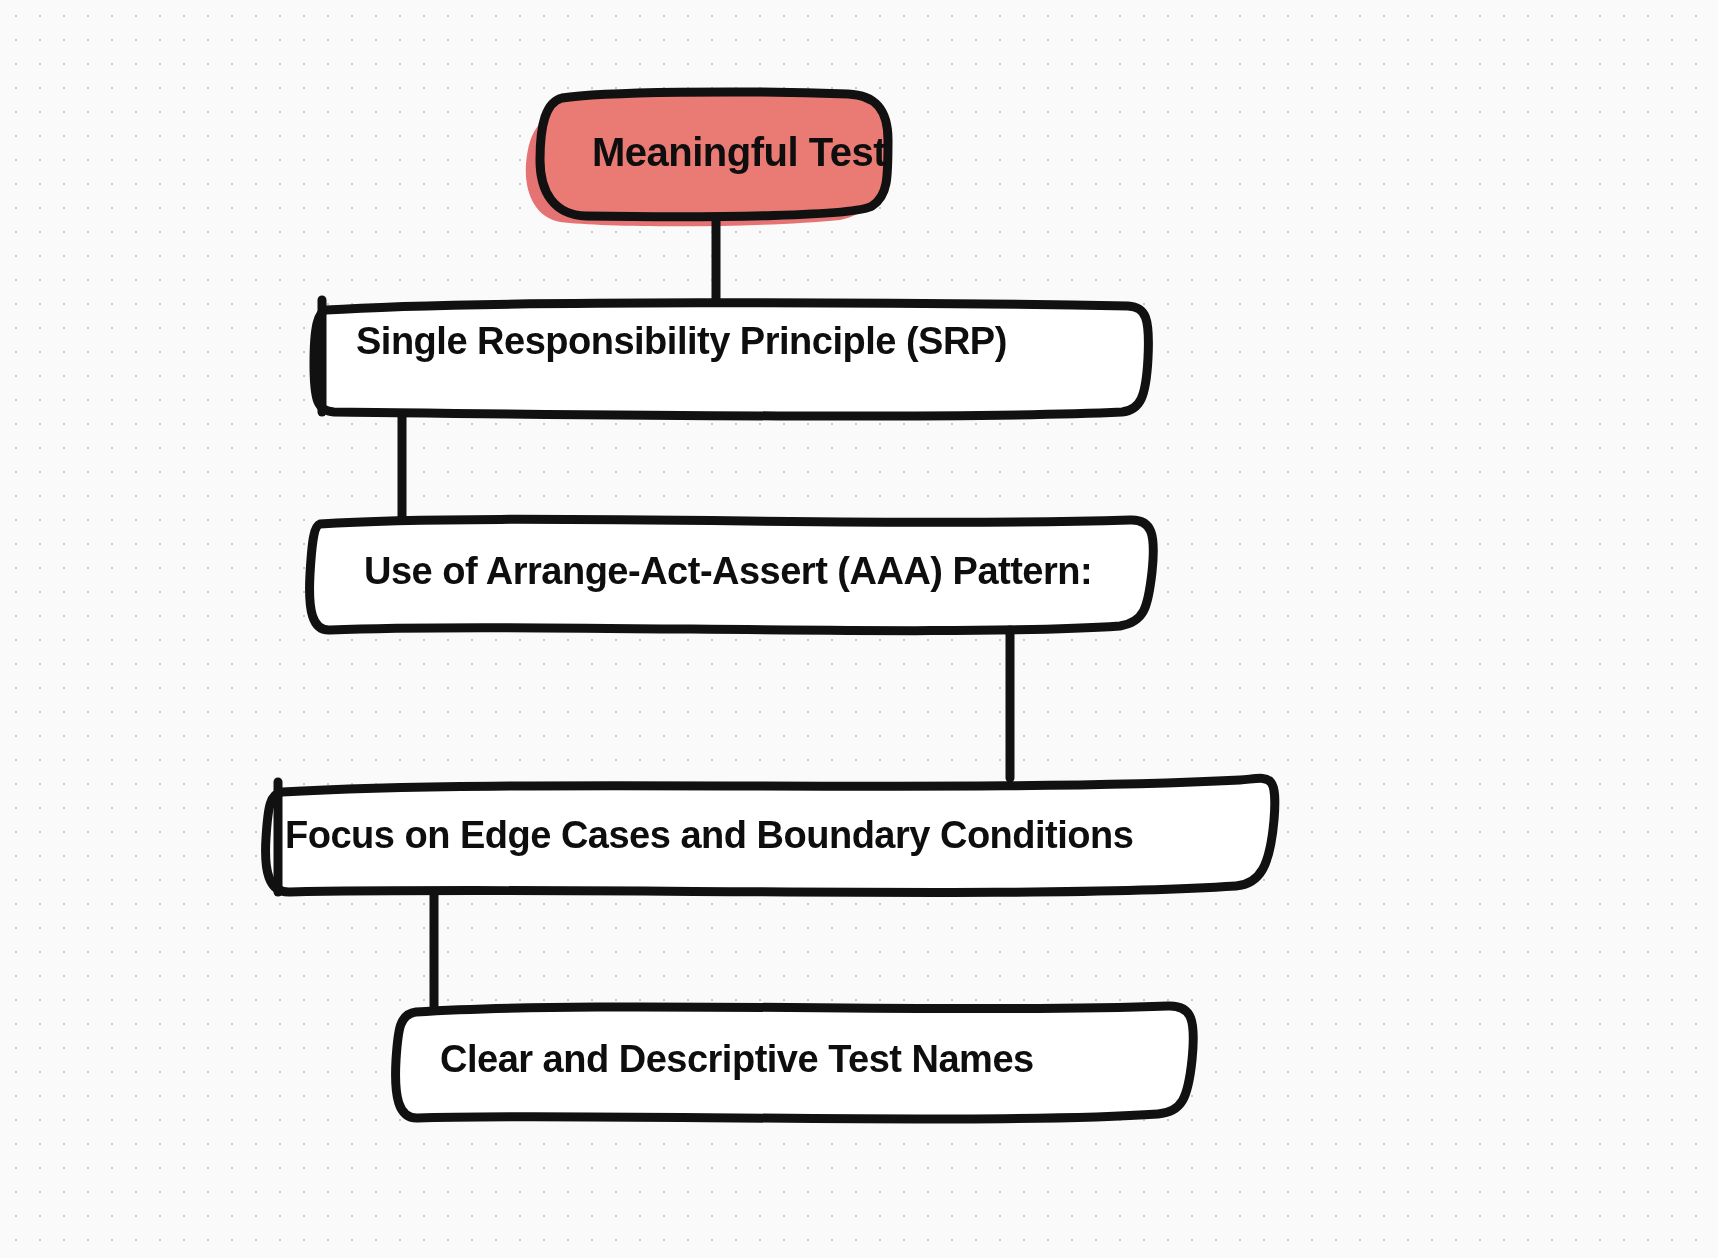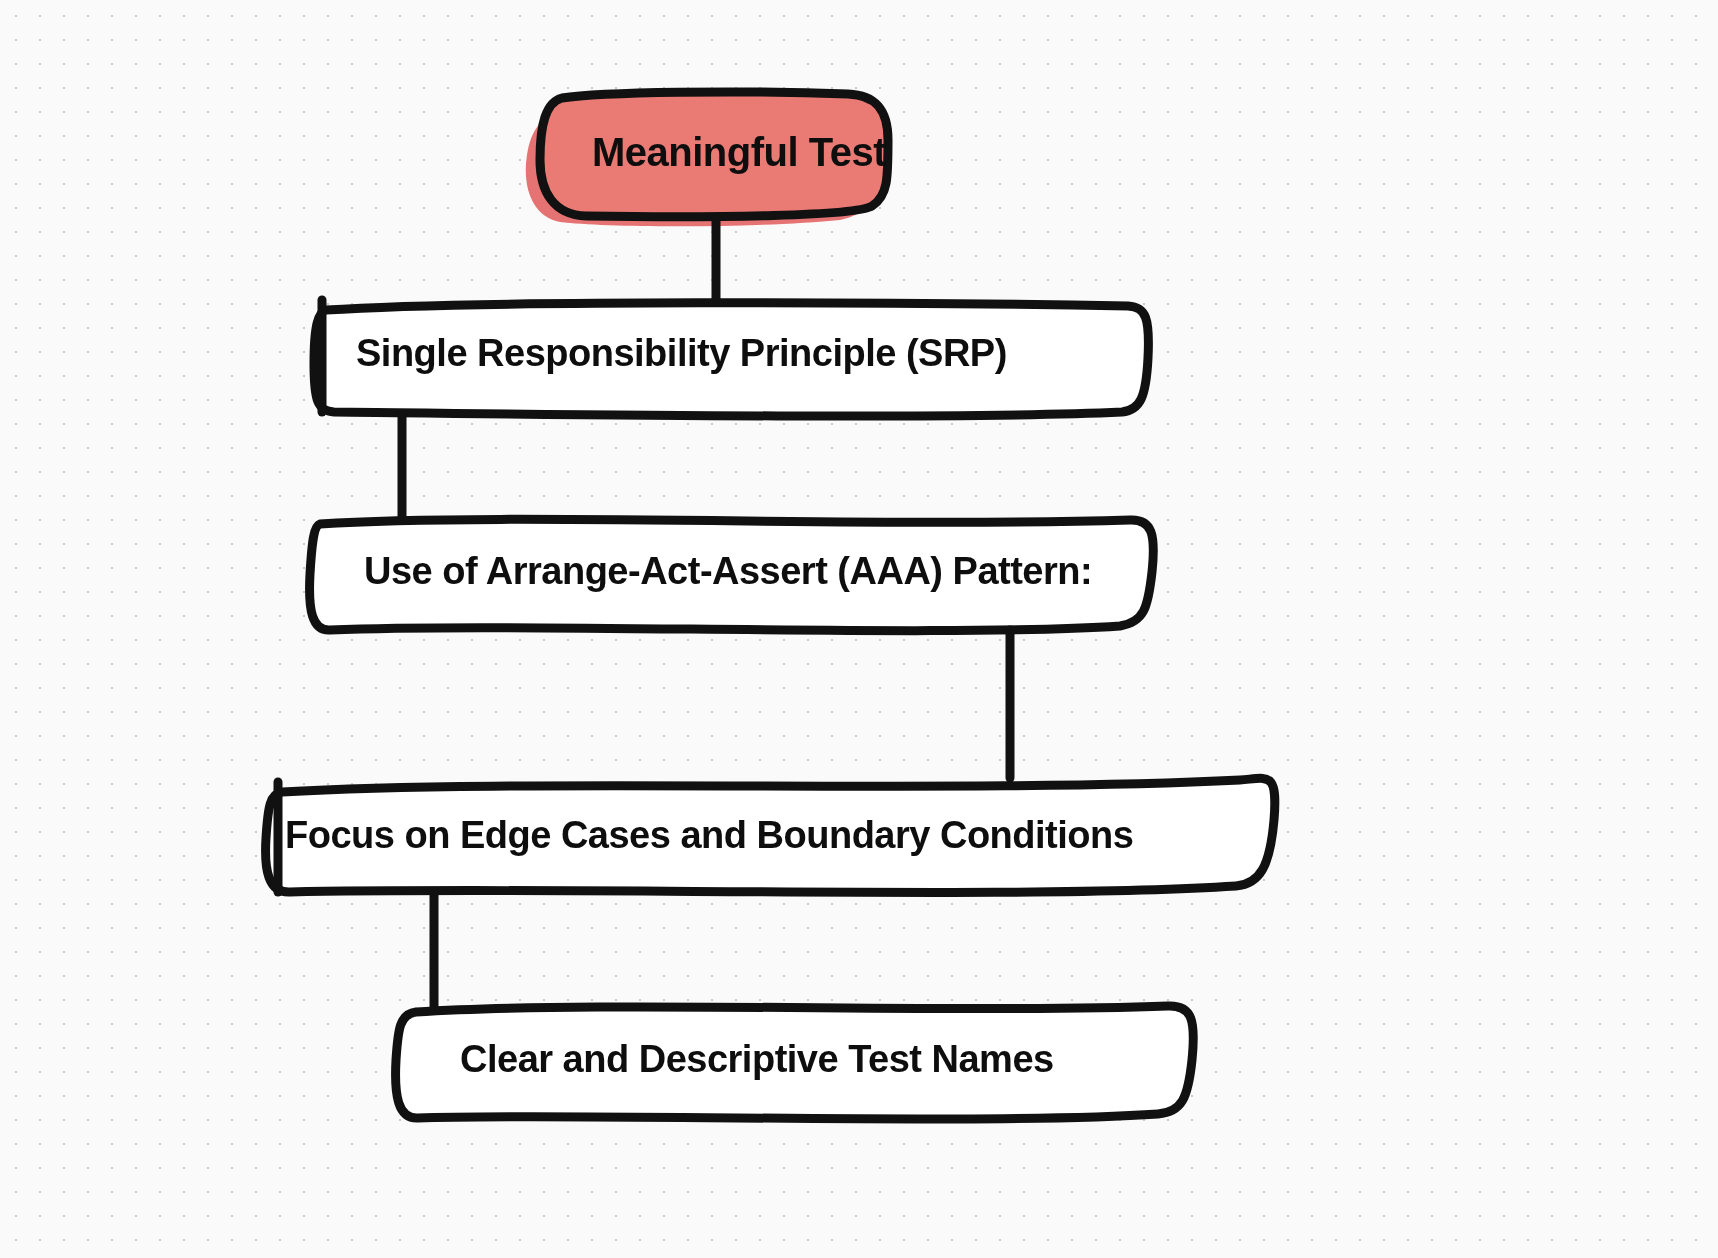--- a/index.html
+++ b/index.html
@@ -93,20 +93,20 @@
 
     <path class="thick" d="M 434 892 L 434 1006"></path>
 
     <path class="white-fill thick" d="M 416 1012 C 600 1000 960 1014 1168 1006 C 1192 1005 1196 1020 1192 1060 C 1188 1098 1182 1112 1158 1114 C 980 1126 560 1112 418 1118 C 398 1119 394 1096 396 1060 C 398 1028 400 1014 416 1012 Z"></path>
 
   </svg>
 
   
   <div class="box-label" style="left:592px; top:130px; font-size:40px;">Meaningful Test</div>
 
-  <div class="box-label" style="left:356px; top:332px;text-align:center;">Single Responsibility Principle (SRP)</div>
+  <div class="box-label" style="left:356px; top:320px;text-align:center;">Single Responsibility Principle (SRP)</div>
 
   <div class="box-label" style="left:340px; top:550px;margin-left:24px;">Use of Arrange-Act-Assert (AAA) Pattern:</div>
 
   <div class="box-label" style="left:285px; top:814px;">Focus on Edge Cases and Boundary Conditions</div>
 
-  <div class="box-label" style="left:460px; top:1038px;">Clear and Descriptive Test Names</div>
+  <div class="box-label" style="left:440px; top:1038px;">Clear and Descriptive Test Names</div>
 </div>
 
 </body></html>

